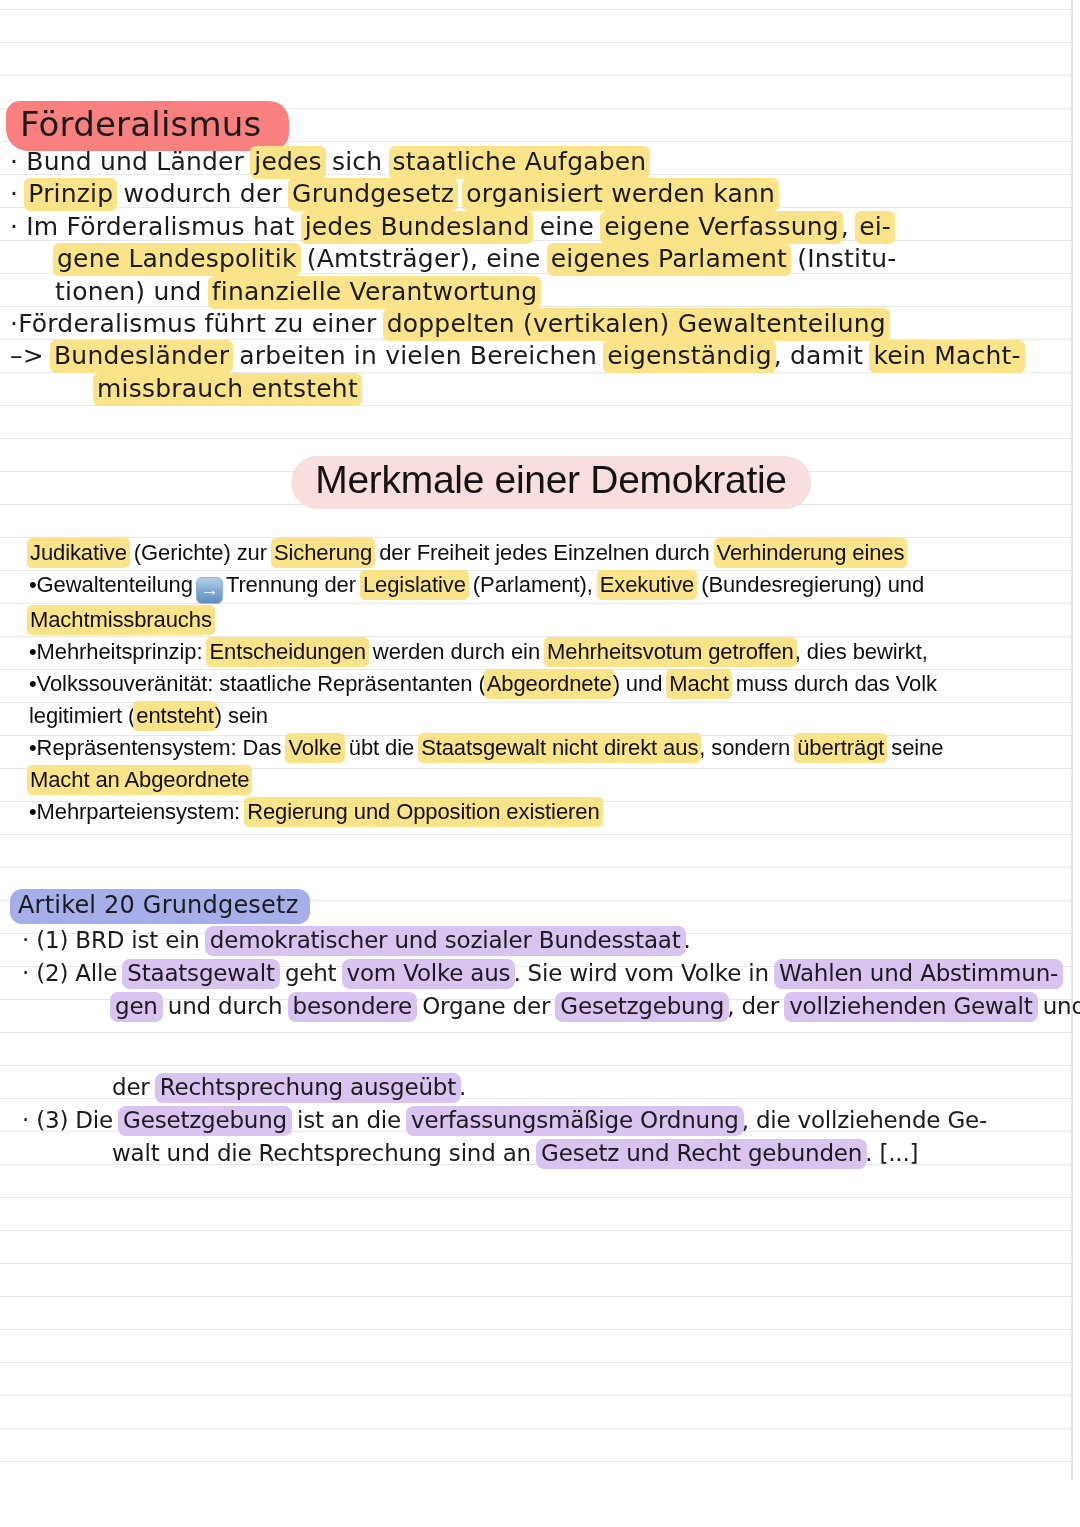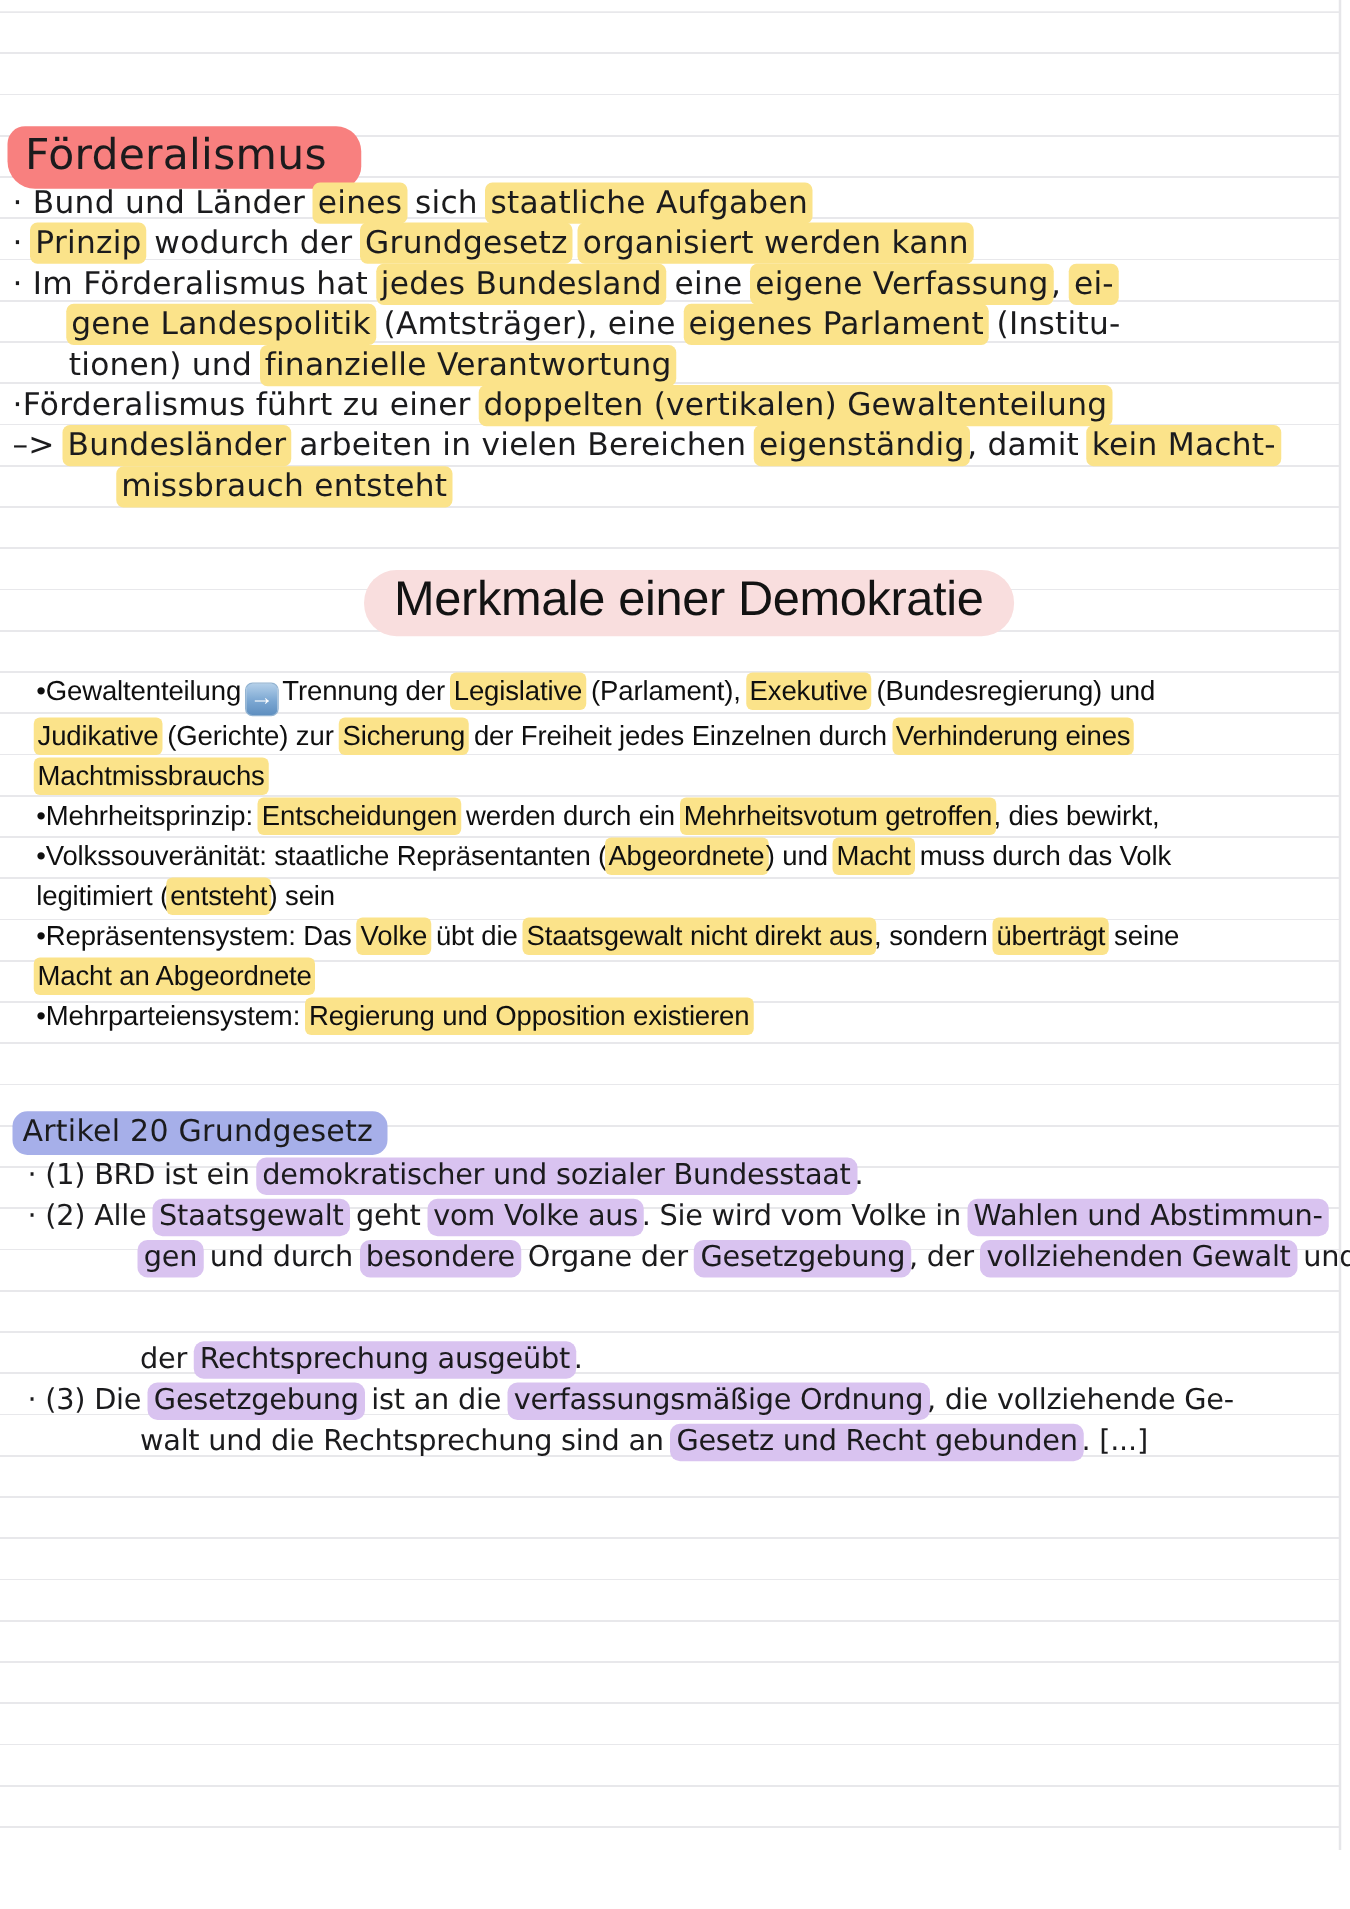--- a/index.html
+++ b/index.html
@@ -80,37 +80,37 @@
 
 <div class="page">
   <div class="ruled"></div>
   <div class="page-edge"></div>
 
   <div class="title-pill hand">
     <span>Förderalismus</span>
   </div>
 
   <div class="fed-block hand">
-      <div class="nline"><span>· Bund und Länder </span><span class="hl-y">eines</span><span> sich </span><span class="hl-y">staatliche Aufgaben</span></div>
+      <div class="nline"><span>· Bund und Länder </span><span class="hl-y">jedes</span><span> sich </span><span class="hl-y">staatliche Aufgaben</span></div>
       <div class="nline"><span>· </span><span class="hl-y">Prinzip</span><span> wodurch der </span><span class="hl-y">Grundgesetz</span><span> </span><span class="hl-y">organisiert werden kann</span></div>
       <div class="nline"><span>· Im Förderalismus hat </span><span class="hl-y">jedes Bundesland</span><span> eine </span><span class="hl-y">eigene Verfassung</span><span>, </span><span class="hl-y">ei-</span></div>
       <div class="nline" style="padding-left: 45px;"><span class="hl-y">gene Landespolitik</span><span> (Amtsträger), eine </span><span class="hl-y">eigenes Parlament</span><span> (Institu-</span></div>
       <div class="nline" style="padding-left: 45px;"><span>tionen) und </span><span class="hl-y">finanzielle Verantwortung</span></div>
       <div class="nline"><span>·Förderalismus führt zu einer </span><span class="hl-y">doppelten (vertikalen) Gewaltenteilung</span></div>
       <div class="nline"><span>–&gt; </span><span class="hl-y">Bundesländer</span><span> arbeiten in vielen Bereichen </span><span class="hl-y">eigenständig</span><span>, damit </span><span class="hl-y">kein Macht-</span></div>
       <div class="nline" style="padding-left: 85px;"><span class="hl-y">missbrauch entsteht</span></div>
     </div>
 
   <div class="heading-pill">
     <span>Merkmale einer Demokratie</span>
   </div>
 
   <div class="typed-block">
+      <div class="nline"><span class="hl-y">Judikative</span><span> (Gerichte) zur </span><span class="hl-y">Sicherung</span><span> der Freiheit jedes Einzelnen durch </span><span class="hl-y">Verhinderung eines</span></div>
       <div class="nline"><span>•Gewaltenteilung</span><span class="emoji-arrow">→</span><span>Trennung der </span><span class="hl-y">Legislative</span><span> (Parlament), </span><span class="hl-y">Exekutive</span><span> (Bundesregierung) und</span></div>
-      <div class="nline"><span class="hl-y">Judikative</span><span> (Gerichte) zur </span><span class="hl-y">Sicherung</span><span> der Freiheit jedes Einzelnen durch </span><span class="hl-y">Verhinderung eines</span></div>
       <div class="nline"><span class="hl-y">Machtmissbrauchs</span></div>
       <div class="nline"><span>•Mehrheitsprinzip: </span><span class="hl-y">Entscheidungen</span><span> werden durch ein </span><span class="hl-y">Mehrheitsvotum getroffen</span><span>, dies bewirkt,</span></div>
       <div class="nline"><span>•Volkssouveränität: staatliche Repräsentanten (</span><span class="hl-y">Abgeordnete</span><span>) und </span><span class="hl-y">Macht</span><span> muss durch das Volk</span></div>
       <div class="nline"><span>legitimiert (</span><span class="hl-y">entsteht</span><span>) sein</span></div>
       <div class="nline"><span>•Repräsentensystem: Das </span><span class="hl-y">Volke</span><span> übt die </span><span class="hl-y">Staatsgewalt nicht direkt aus</span><span>, sondern </span><span class="hl-y">überträgt</span><span> seine</span></div>
       <div class="nline"><span class="hl-y">Macht an Abgeordnete</span></div>
       <div class="nline"><span>•Mehrparteiensystem: </span><span class="hl-y">Regierung und Opposition existieren</span></div>
     </div>
 
   <div class="art-heading hand">

